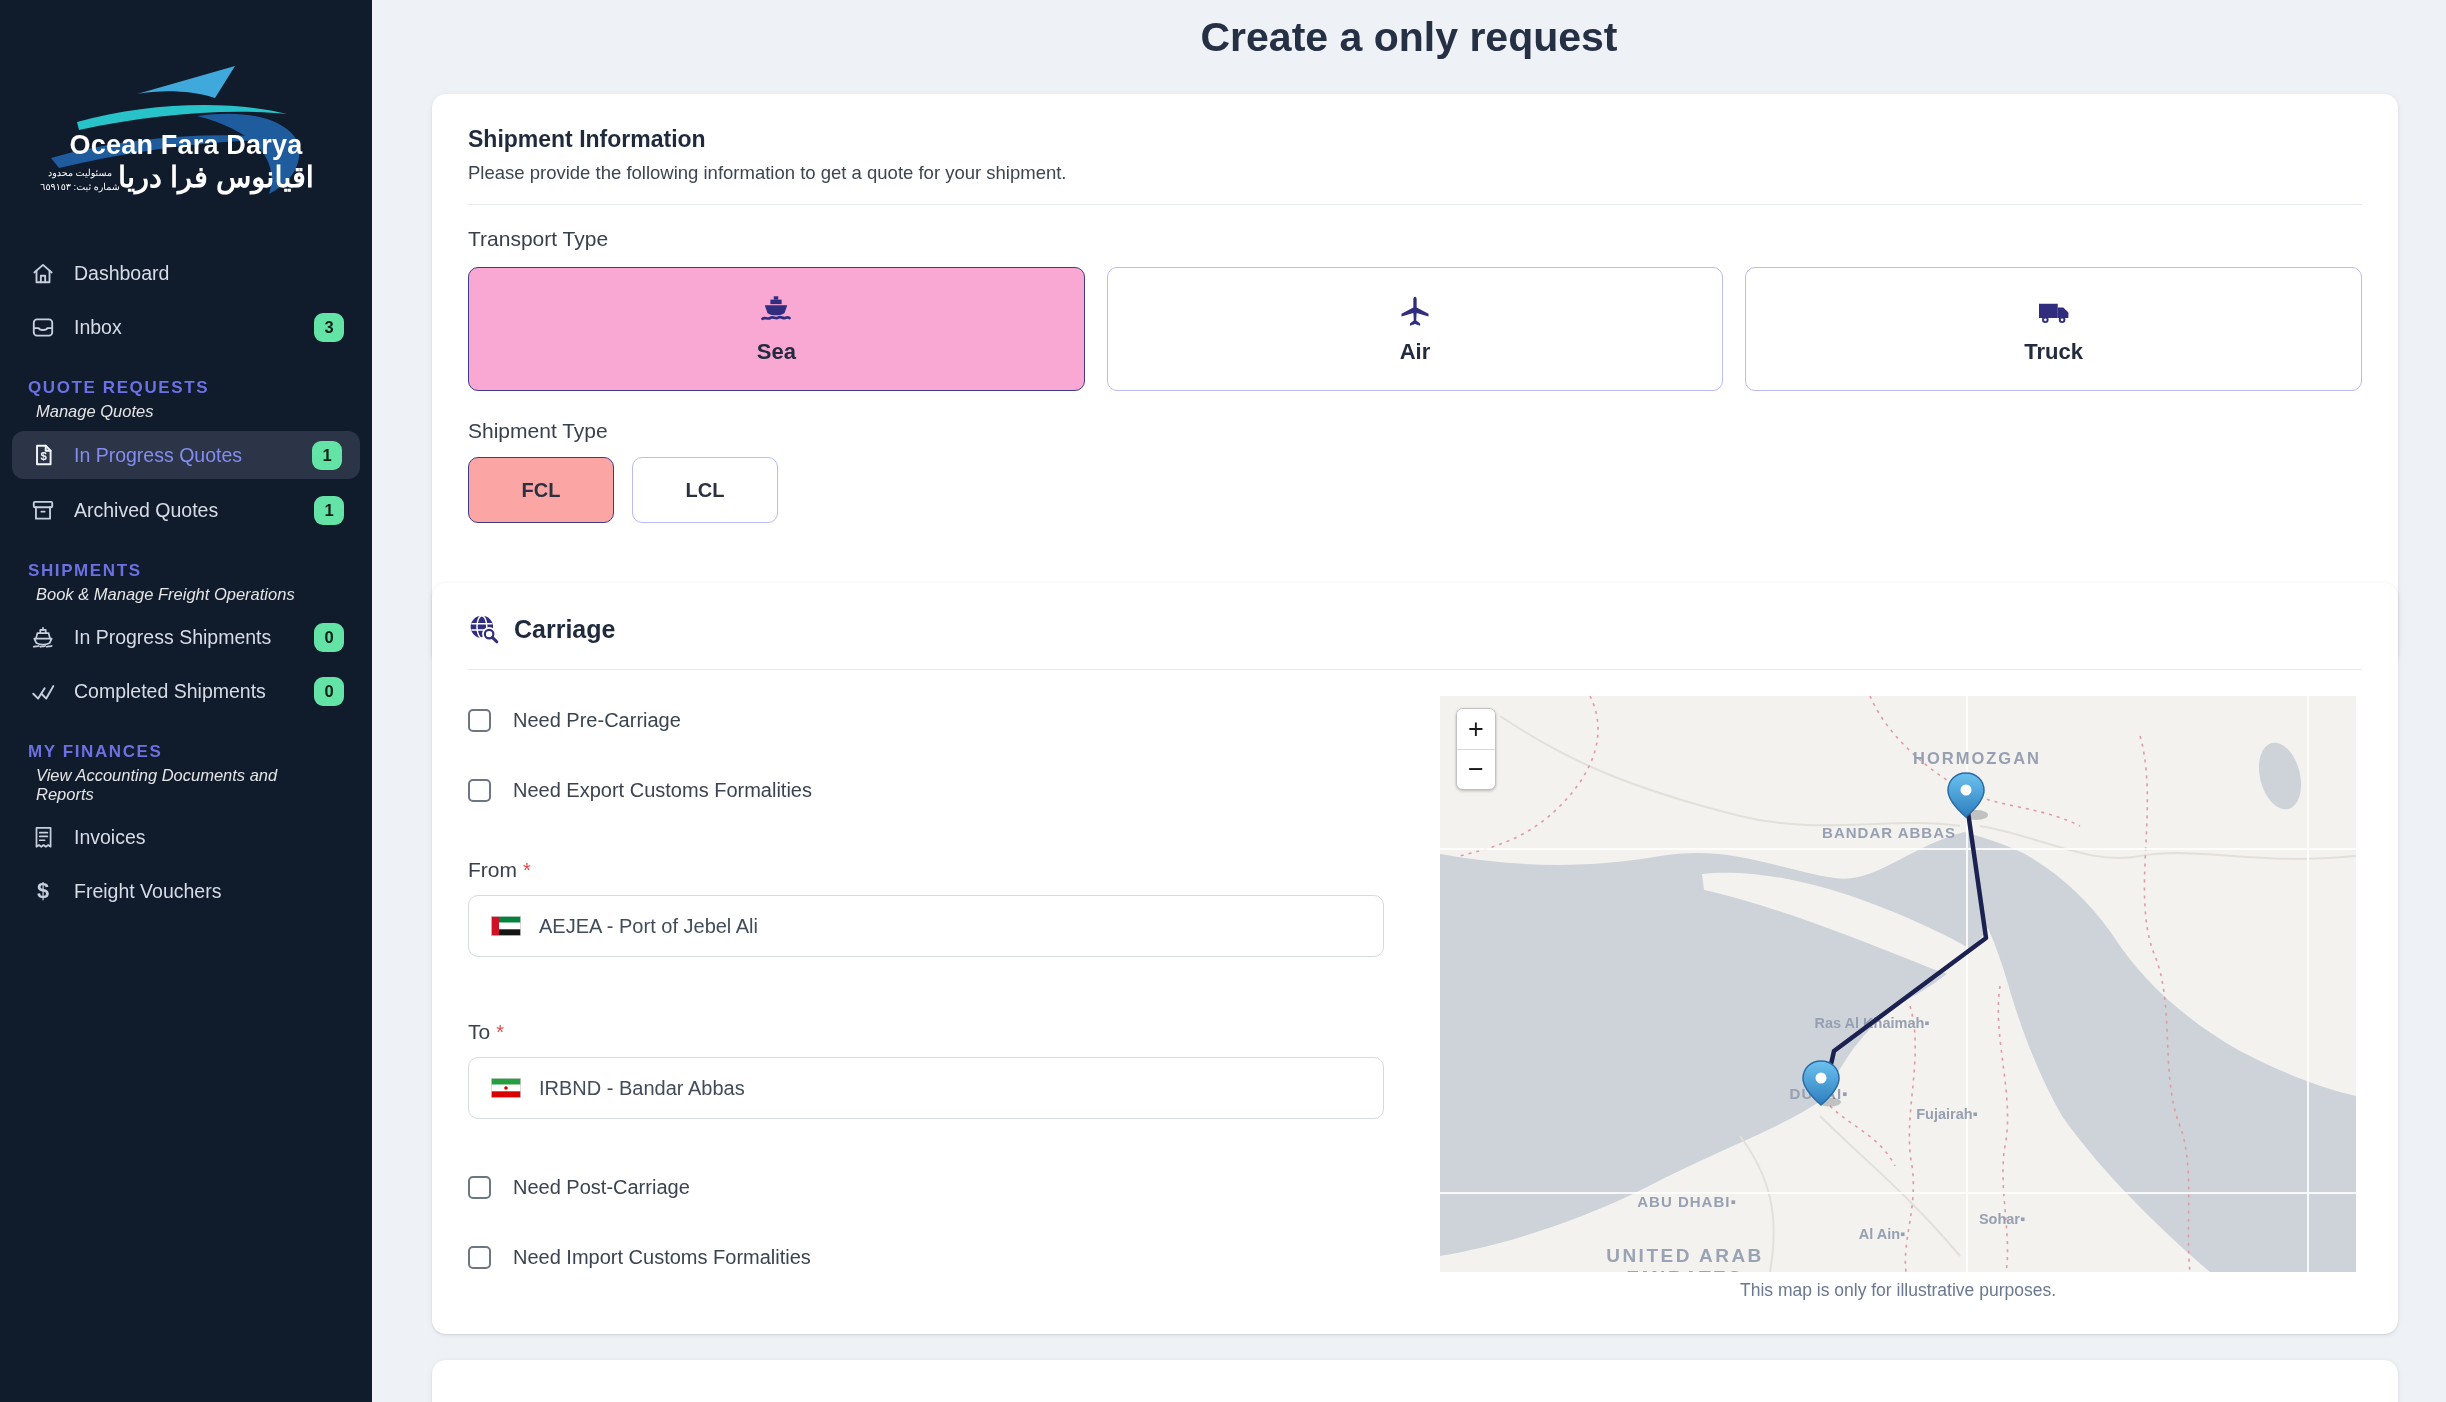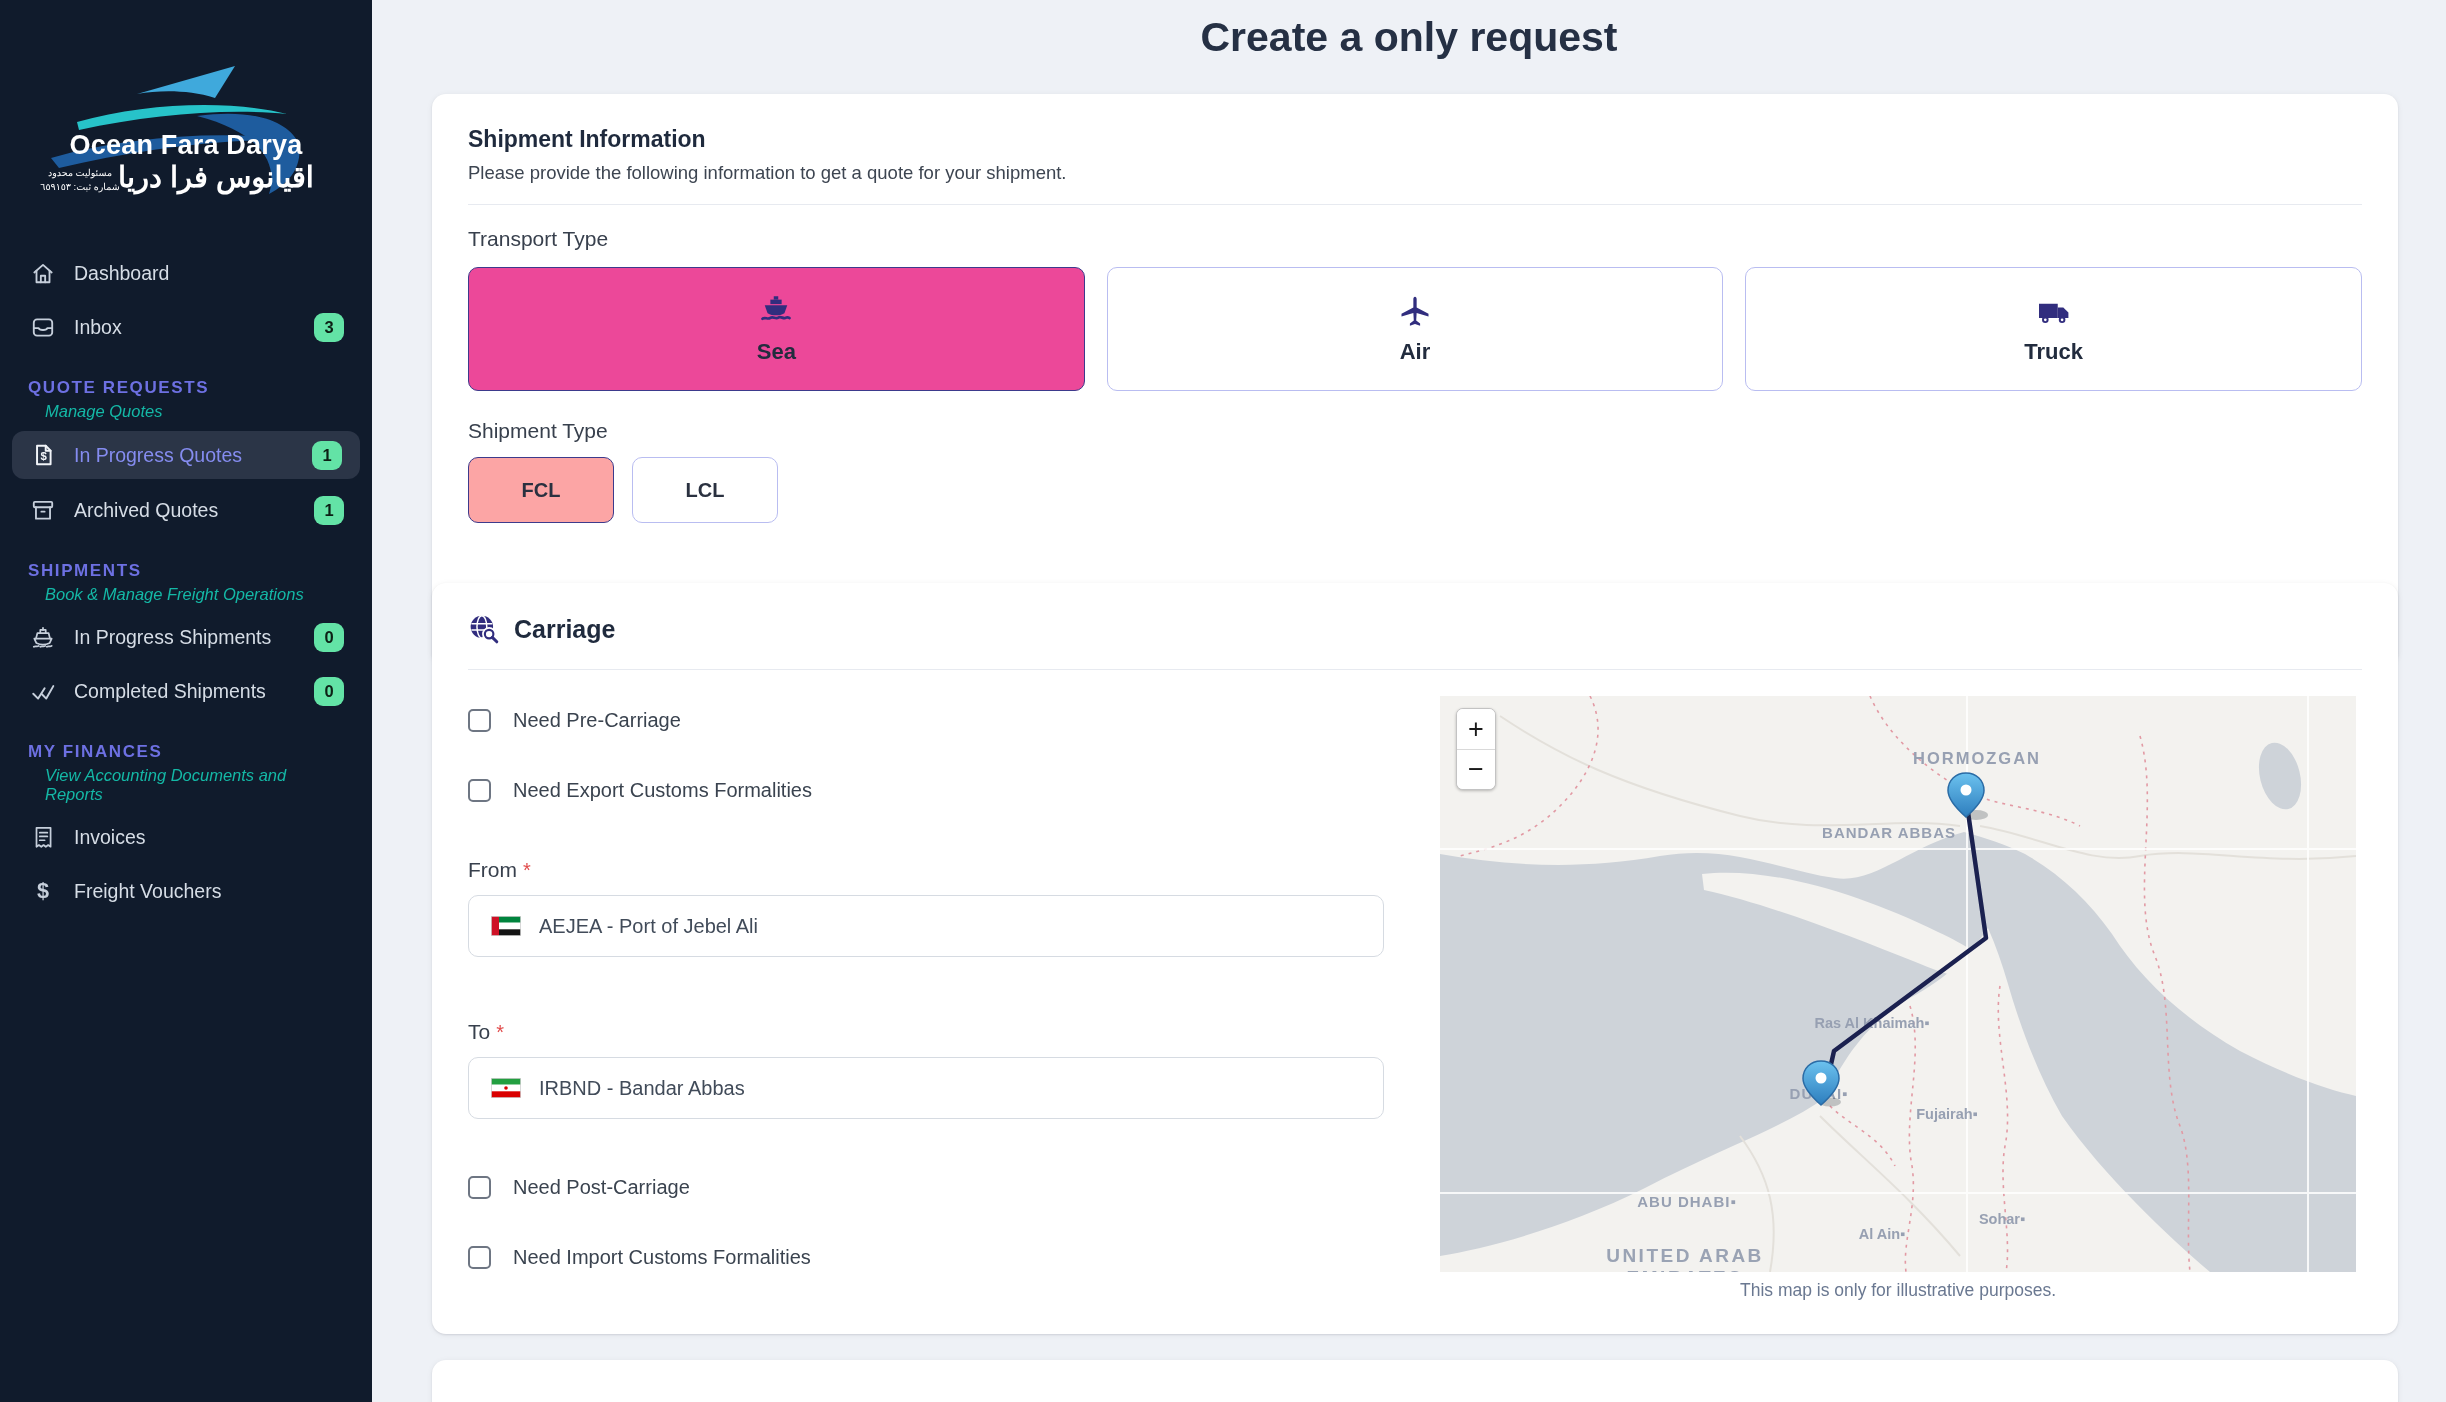--- a/index.html
+++ b/index.html
@@ -23,43 +23,43 @@
   .nav-item + .nav-item { margin-top:8px; }
   .nav-item.active { margin:6px 12px 0; height:48px; padding:0 8px 0 16px;
     background:#2b3547; border-radius:12px; color:#858cf0; }
   .icon-box { width:30px; display:flex; justify-content:center; align-items:center; }
   .nav-label { margin-left:16px; }
   .badge { margin-left:auto; margin-right:10px; min-width:30px; height:29px; padding:0 8px;
     background:#63e3a6; color:#0c2015; border-radius:9px; font-size:16.5px; font-weight:700;
     display:flex; align-items:center; justify-content:center; }
   .sec-h { padding:0 28px; margin-top:28px; font-size:17px; font-weight:700;
     letter-spacing:1.6px; color:#6d70e2; }
-  .sec-sub { padding:0 45px; margin:4px 0 10px; font-size:16.5px; font-style:italic;
-    color:#14b8a6; }
+  .sec-sub { padding:0 36px; margin:4px 0 10px; font-size:16.5px; font-style:italic;
+    color:#e5e5e5; }
 
   
   .page-title { position:absolute; left:372px; top:14px; width:2074px; text-align:center;
     font-size:41px; font-weight:800; color:#253044; }
   .card { position:absolute; left:432px; width:1966px; background:#ffffff; border-radius:14px;
     box-shadow:0 1px 2px rgba(16,24,40,.10), 0 1px 6px rgba(16,24,40,.06); }
   .card1 { top:94px; height:572px; padding:32px 36px; }
   .card2 { top:583px; height:751px; padding:30px 36px; }
   .card3 { top:1360px; height:80px; }
 
   .h2 { font-size:23px; font-weight:800; color:#1f2a3d; }
   .subtext { margin-top:9px; font-size:18.5px; color:#3d4551; }
   .divider { margin-top:20px; border-top:1.5px solid #e7eaf0; }
   .field-label { font-size:21px; color:#38404d; }
   .req { color:#e14c4c; margin-left:6px; font-size:20px; }
 
   .transport-row { display:flex; gap:22px; margin-top:16px; }
   .t-card { flex:1; height:124px; border-radius:10px; border:1.5px solid #b9bdf1; background:#fff;
     display:flex; flex-direction:column; align-items:center; justify-content:center; gap:9px;
     cursor:pointer; }
-  .t-card.selected { background:#ec4899; border:1.5px solid #3d3a8c; }
+  .t-card.selected { background:#f9a8d4; border:1.5px solid #3d3a8c; }
   .t-label { font-size:22px; font-weight:700; color:#222c3e; }
 
   .type-row { display:flex; gap:18px; margin-top:14px; }
   .type-btn { width:146px; height:66px; border-radius:10px; border:1.5px solid #b9bdf1;
     background:#fff; font-size:20px; color:#2a3140; display:flex; align-items:center;
     justify-content:center; cursor:pointer; font-weight:600;}
   .type-btn.selected { background:#fca5a5; border:1.5px solid #3d3a8c; }
 
   .carriage-head { display:flex; align-items:center; gap:14px; }
   .carriage-title { font-size:25px; font-weight:800; color:#1f2a3d; }

